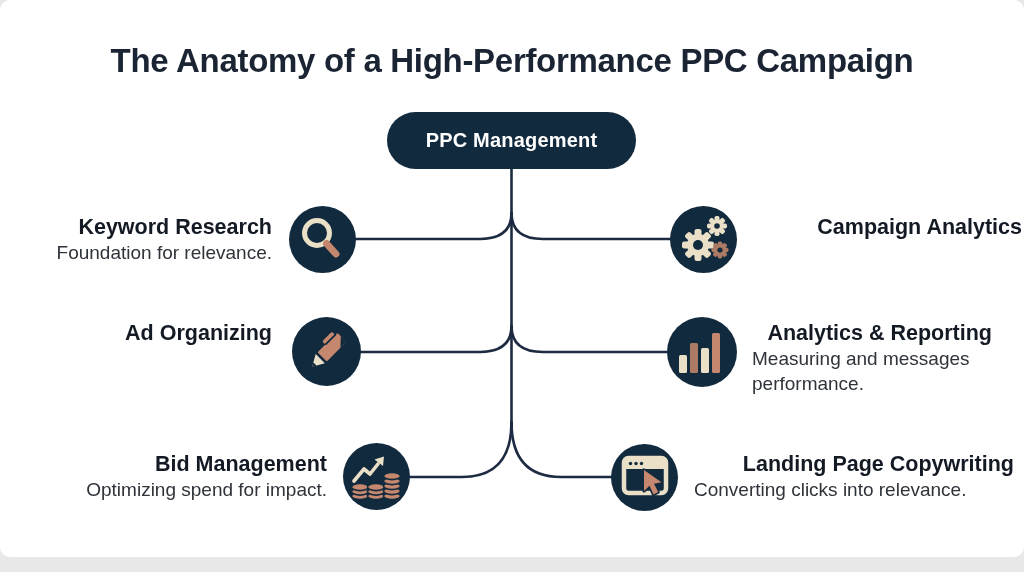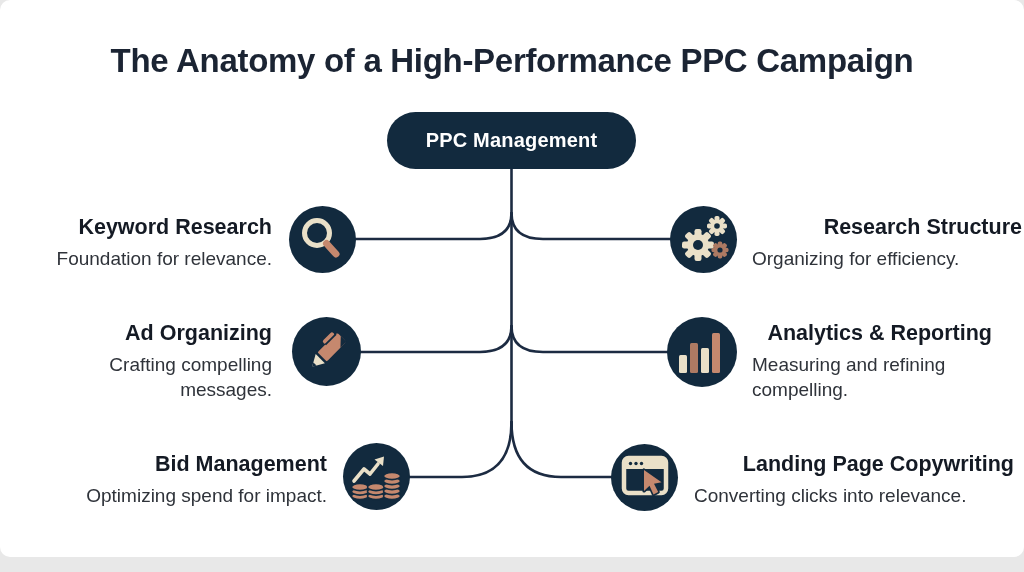--- a/index.html
+++ b/index.html
@@ -24,21 +24,21 @@
     color:var(--pill_text);font-size:20px;font-weight:700;letter-spacing:0.2px;
   }
   .icon-circle{
     position:absolute;background:var(--navy);border-radius:50%;
     display:flex;align-items:center;justify-content:center;
   }
   .node-text{position:absolute;}
   .node-text.left{text-align:right;}
   .node-text.right{text-align:left;}
   .node-title{font-size:21.5px;font-weight:700;color:var(--node_title_text);line-height:1.22;text-align:right;}
-  .node-sub{font-size:19px;color:var(--subtitle_text);line-height:1.32;margin-top:6px;}
+  .node-sub{font-size:19px;color:var(--subtitle_text);line-height:1.32;}
 </style>
 </head>
 <body>
 
 <div class="canvas">
 
   <h1 class="main-title">The Anatomy of a High-Performance PPC Campaign</h1>
 
   <svg class="connectors" width="1024" height="572" viewBox="0 0 1024 572">
     <g fill="none" stroke="var(--line)" stroke-width="2.6" stroke-linecap="round" stroke-linejoin="round">
@@ -59,22 +59,21 @@
     <div class="node-sub">Foundation for relevance.</div>
   </div>
   <div class="icon-circle" style="left:289px;top:206px;width:67px;height:67px">
     <svg width="64" height="64" viewBox="0 0 64 64">
       <circle cx="26" cy="25" r="12.5" fill="none" stroke="var(--cream)" stroke-width="5"></circle>
       <line x1="35.5" y1="35.5" x2="45" y2="46" stroke="var(--tan)" stroke-width="7" stroke-linecap="round"></line>
     </svg>
   </div>
 
   <div class="node-text right" style="left:752px;top:214px;width:270px">
-    <div class="node-title">Research Structure</div>
-    <div class="node-sub">Organizing for efficiency.</div>
+    <div class="node-title">Campaign Analytics</div>
   </div>
   <div class="icon-circle" style="left:670px;top:206px;width:67px;height:67px">
     <svg width="64" height="64" viewBox="0 0 64 64">
       <g fill="var(--cream)">
         <rect x="22.5" y="21" width="7" height="32" rx="2.2"></rect>
         <rect x="22.5" y="21" width="7" height="32" rx="2.2" transform="rotate(45 26 37)"></rect>
         <rect x="22.5" y="21" width="7" height="32" rx="2.2" transform="rotate(90 26 37)"></rect>
         <rect x="22.5" y="21" width="7" height="32" rx="2.2" transform="rotate(135 26 37)"></rect>
         <circle cx="26" cy="37" r="11"></circle>
       </g>
@@ -93,39 +92,38 @@
         <rect x="42.5" y="8" width="5" height="20" rx="1.8" transform="rotate(90 45 18)"></rect>
         <rect x="42.5" y="8" width="5" height="20" rx="1.8" transform="rotate(135 45 18)"></rect>
         <circle cx="45" cy="18" r="6.5"></circle>
       </g>
       <circle cx="45" cy="18" r="2.8" fill="var(--navy)"></circle>
     </svg>
   </div>
 
   <div class="node-text left" style="right:752px;top:320px;width:215px">
     <div class="node-title">Ad Organizing</div>
-    <div class="node-sub">Crafting compelling messages.</div>
   </div>
   <div class="icon-circle" style="left:292px;top:317px;width:69px;height:69px">
     <svg width="64" height="64" viewBox="0 0 64 64">
       <g transform="rotate(45 32 32)">
         <rect x="21" y="14" width="4.5" height="14" rx="2" fill="var(--tan)"></rect>
         <rect x="25.5" y="11" width="13" height="29" rx="3" fill="var(--tan)"></rect>
         <polygon points="38.5,11 38.5,19.5 30.5,11" fill="var(--navy)"></polygon>
         <line x1="25.7" y1="13" x2="25.7" y2="28" stroke="var(--navy)" stroke-width="1.8"></line>
         <line x1="25.5" y1="40" x2="38.5" y2="40" stroke="var(--navy)" stroke-width="2.2"></line>
         <polygon points="25.5,41.5 38.5,41.5 32,53" fill="var(--cream)"></polygon>
         <polygon points="29.8,49 34.2,49 32,53.2" fill="var(--navy)"></polygon>
       </g>
     </svg>
   </div>
 
   <div class="node-text right" style="left:752px;top:320px;width:240px">
     <div class="node-title">Analytics &amp; Reporting</div>
-    <div class="node-sub">Measuring and refining compelling.</div>
+    <div class="node-sub">Measuring and messages performance.</div>
   </div>
   <div class="icon-circle" style="left:667px;top:317px;width:70px;height:70px">
     <svg width="64" height="64" viewBox="0 0 64 64">
       <rect x="9" y="35" width="8" height="18" rx="1.5" fill="var(--cream)"></rect>
       <rect x="20" y="23" width="8" height="30" rx="1.5" fill="var(--tan_dark)"></rect>
       <rect x="31" y="28" width="8" height="25" rx="1.5" fill="var(--cream)"></rect>
       <rect x="42" y="13" width="8" height="40" rx="1.5" fill="var(--tan)"></rect>
     </svg>
   </div>
 

